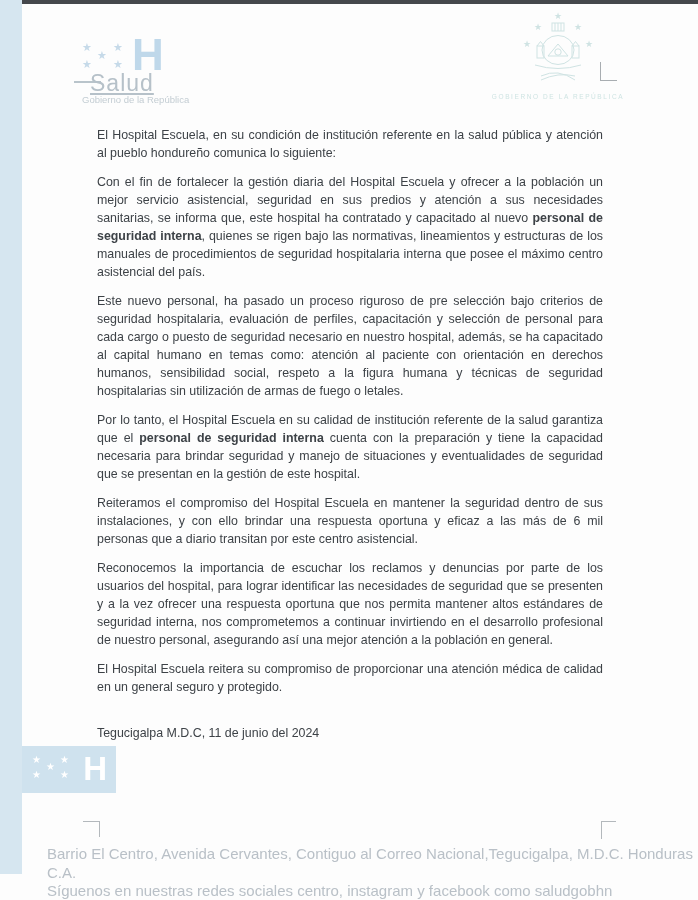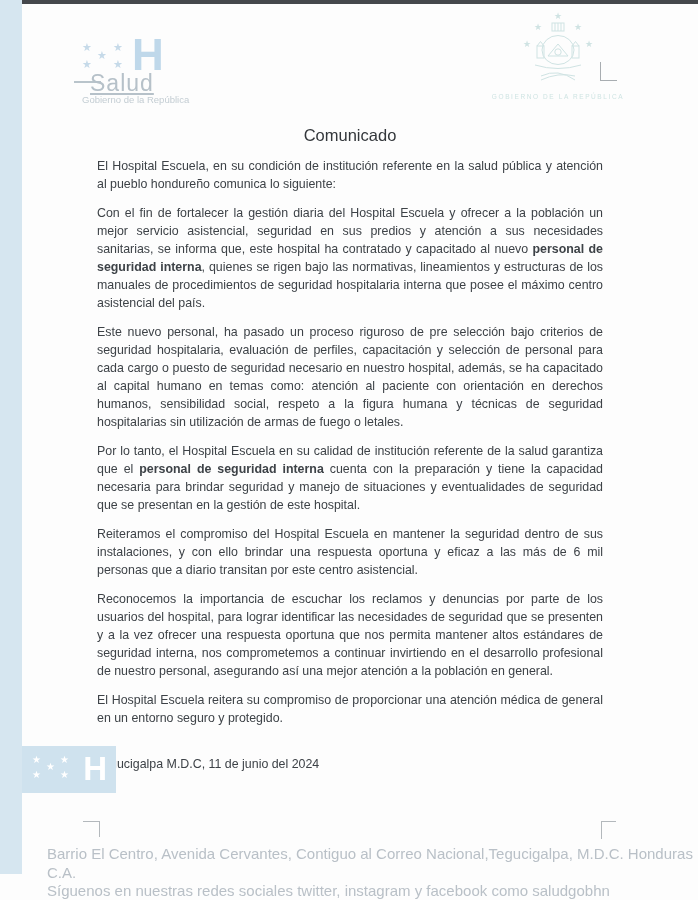--- a/index.html
+++ b/index.html
@@ -96,41 +96,40 @@
       </g>
     </svg>
     <div class="honduras-tagline">GOBIERNO DE LA REPÚBLICA</div>
   </div>
 
   <div class="mark mark-tr"></div>
   <div class="mark mark-bl"></div>
   <div class="mark mark-br"></div>
 
   <div class="content">
-    <h1 class="doc-title">Comunicado</h1>
     <p class="para"><span>El Hospital Escuela, en su condición de institución referente en la salud pública y atención al pueblo hondureño comunica lo siguiente:</span></p>
     <p class="para"><span>Con el fin de fortalecer la gestión diaria del Hospital Escuela y ofrecer a la población un mejor servicio asistencial, seguridad en sus predios y atención a sus necesidades sanitarias, se informa que, este hospital ha contratado y capacitado al nuevo </span><span class="b">personal de seguridad interna</span><span>, quienes se rigen bajo las normativas, lineamientos y estructuras de los manuales de procedimientos de seguridad hospitalaria interna que posee el máximo centro asistencial del país.</span></p>
     <p class="para"><span>Este nuevo personal, ha pasado un proceso riguroso de pre selección bajo criterios de seguridad hospitalaria, evaluación de perfiles, capacitación y selección de personal para cada cargo o puesto de seguridad necesario en nuestro hospital, además, se ha capacitado al capital humano en temas como: atención al paciente con orientación en derechos humanos, sensibilidad social, respeto a la figura humana y técnicas de seguridad hospitalarias sin utilización de armas de fuego o letales.</span></p>
     <p class="para"><span>Por lo tanto, el Hospital Escuela en su calidad de institución referente de la salud garantiza que el </span><span class="b">personal de seguridad interna</span><span> cuenta con la preparación y tiene la capacidad necesaria para brindar seguridad y manejo de situaciones y eventualidades de seguridad que se presentan en la gestión de este hospital.</span></p>
     <p class="para"><span>Reiteramos el compromiso del Hospital Escuela en mantener la seguridad dentro de sus instalaciones, y con ello brindar una respuesta oportuna y eficaz a las más de 6 mil personas que a diario transitan por este centro asistencial.</span></p>
     <p class="para"><span>Reconocemos la importancia de escuchar los reclamos y denuncias por parte de los usuarios del hospital, para lograr identificar las necesidades de seguridad que se presenten y a la vez ofrecer una respuesta oportuna que nos permita mantener altos estándares de seguridad interna, nos comprometemos a continuar invirtiendo en el desarrollo profesional de nuestro personal, asegurando así una mejor atención a la población en general.</span></p>
-    <p class="para"><span>El Hospital Escuela reitera su compromiso de proporcionar una atención médica de general en un entorno seguro y protegido.</span></p>
+    <p class="para"><span>El Hospital Escuela reitera su compromiso de proporcionar una atención médica de calidad en un general seguro y protegido.</span></p>
     <div class="dateline">Tegucigalpa M.D.C, 11 de junio del 2024</div>
   </div>
 
   <div class="watermark">
     <div class="wm-stars">
       <span class="star w1">★</span>
       <span class="star w2">★</span>
       <span class="star w3">★</span>
       <span class="star w4">★</span>
       <span class="star w5">★</span>
     </div>
     <span class="wm-h">H</span>
   </div>
 
   <div class="footer">
     <div>Barrio El Centro, Avenida Cervantes, Contiguo al Correo Nacional,Tegucigalpa, M.D.C. Honduras C.A.</div>
-    <div>Síguenos en nuestras redes sociales twitter, instagram y facebook como saludgobhn</div>
+    <div>Síguenos en nuestras redes sociales centro, instagram y facebook como saludgobhn</div>
     <div>www.redes.gob.hn</div>
   </div>
 
 </div>
 
 </body></html>

